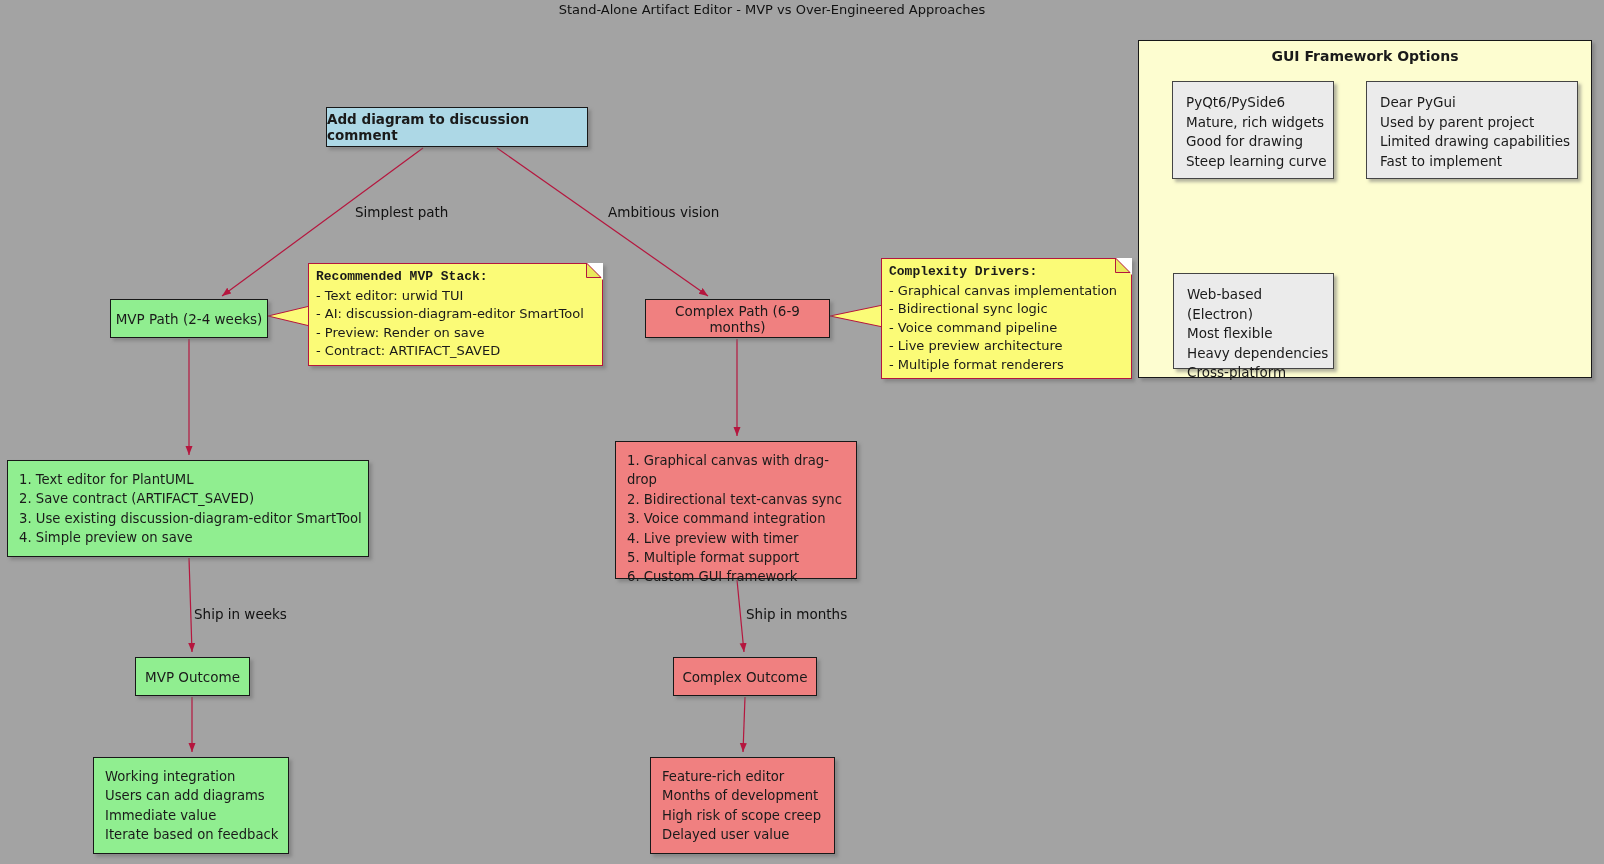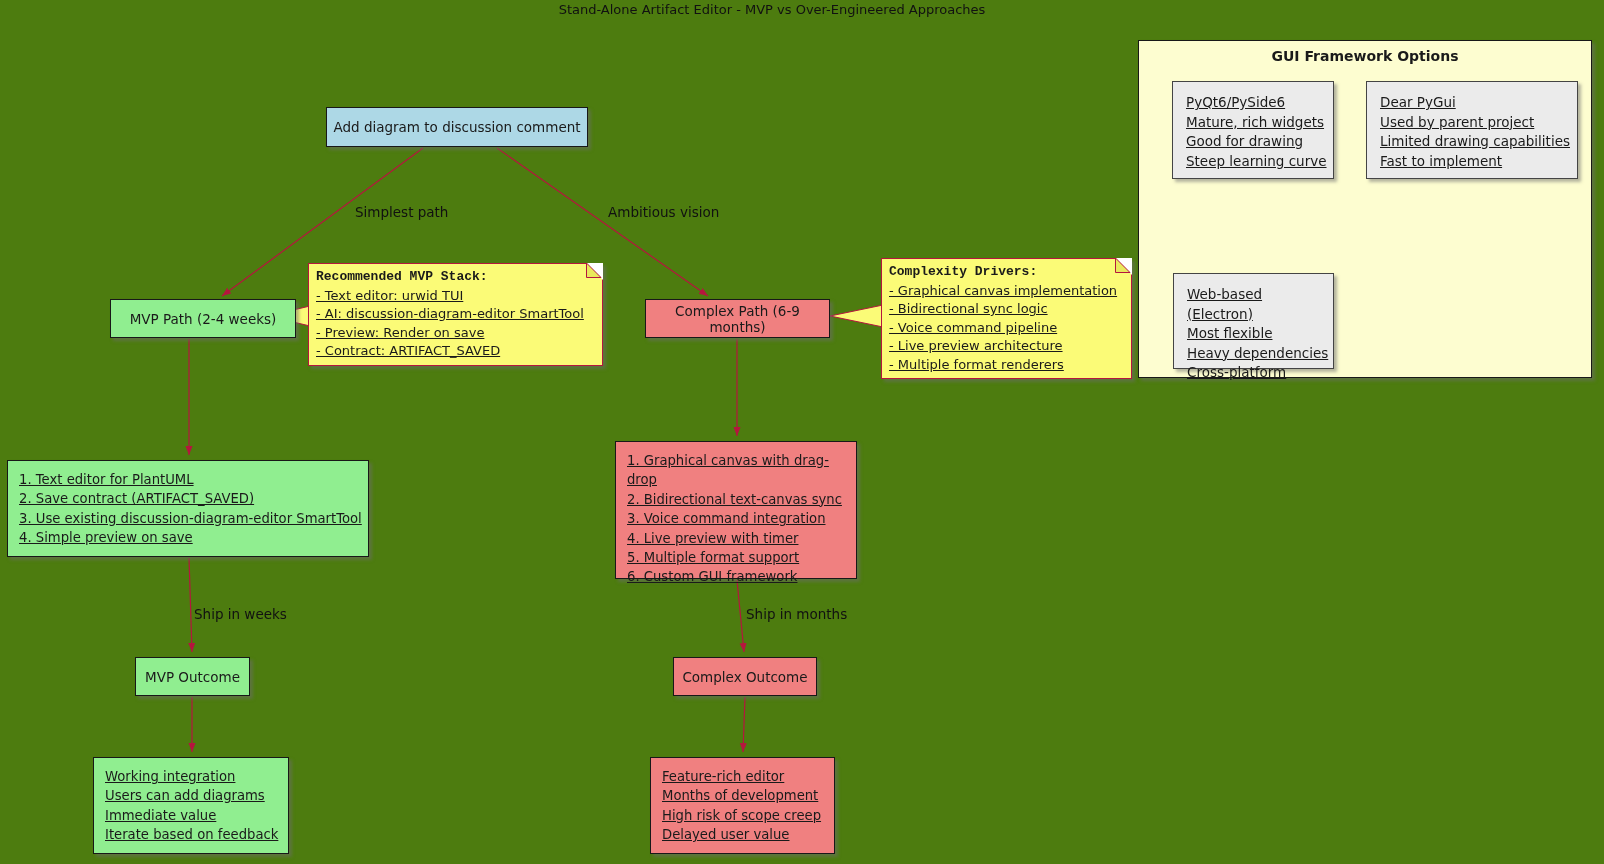--- a/index.html
+++ b/index.html
@@ -1,48 +1,48 @@
 <!DOCTYPE html>
 <html><head>
 <meta charset="utf-8">
 <style>
   * { margin: 0; padding: 0; box-sizing: border-box; }
   html, body { background: #ffffff; }
   body { font-family: "DejaVu Sans", "Liberation Sans", sans-serif; color: #1a1a1a; }
-  .stage { position: relative; width: 1604px; height: 864px; background: #4d7c0f; overflow: hidden; }
+  .stage { position: relative; width: 1604px; height: 864px; background: #a3a3a3; overflow: hidden; }
 
   .diagram-title {
     position: absolute; top: 2px; left: 0; width: 1544px;
     text-align: center; font-size: 13px; color: #111;
   }
 
   svg.edges { position: absolute; top: 0; left: 0; }
 
   .node {
     position: absolute;
     border: 1.5px solid #181818;
     display: flex; align-items: center; justify-content: center;
     font-size: 13.5px;
     box-shadow: 3px 3px 3px rgba(110,110,110,0.5);
   }
-  .node.blue   { background: #ADD8E6; }
+  .node.blue   { background: #ADD8E6; font-weight: bold; }
   .node.green  { background: #90EE90; }
   .node.coral  { background: #F08080; text-align: center; }
 
   .listbox {
     position: absolute;
     border: 1.5px solid #181818;
     font-size: 13.2px; line-height: 19.4px;
     box-shadow: 3px 3px 3px rgba(110,110,110,0.5);
   }
   .listbox.green { background: #90EE90; }
   .listbox.coral { background: #F08080; }
   .listbox .multiline { padding: 9px 6px 0 11px; }
 
-  .multiline { white-space: pre-line; text-decoration: underline; }
+  .multiline { white-space: pre-line; }
 
   .note {
     position: absolute;
     background: #FBFB77;
     border: 1px solid #B5163E;
     box-shadow: 3px 3px 3px rgba(110,110,110,0.5);
     font-size: 13px; line-height: 18.5px;
     padding: 4px 8px 4px 7px;
   }
   .note .note-title { font-weight: bold; font-family: Liberation Mono, monospace; }
@@ -100,21 +100,21 @@
     </g>
   </svg>
 
   <div class="edge-label" style="left:355px; top:204px;">Simplest path</div>
   <div class="edge-label" style="left:608px; top:204px;">Ambitious vision</div>
   <div class="edge-label" style="left:194px; top:606px;">Ship in weeks</div>
   <div class="edge-label" style="left:746px; top:606px;">Ship in months</div>
 
   <div class="node blue" style="left:326px; top:107px; width:262px; height:40px;">Add diagram to discussion comment</div>
 
-  <div class="node green" style="left:110px; top:299px; width:186px; height:39px;">MVP Path (2-4 weeks)</div>
+  <div class="node green" style="left:110px; top:299px; width:158px; height:39px;">MVP Path (2-4 weeks)</div>
 
   <div class="node coral" style="left:645px; top:299px; width:185px; height:39px;">Complex Path (6-9 months)</div>
 
   <div class="listbox green" style="left:7px; top:460px; width:362px; height:97px;">
     <div class="multiline">1. Text editor for PlantUML
 2. Save contract (ARTIFACT_SAVED)
 3. Use existing discussion-diagram-editor SmartTool
 4. Simple preview on save</div>
   </div>
 

